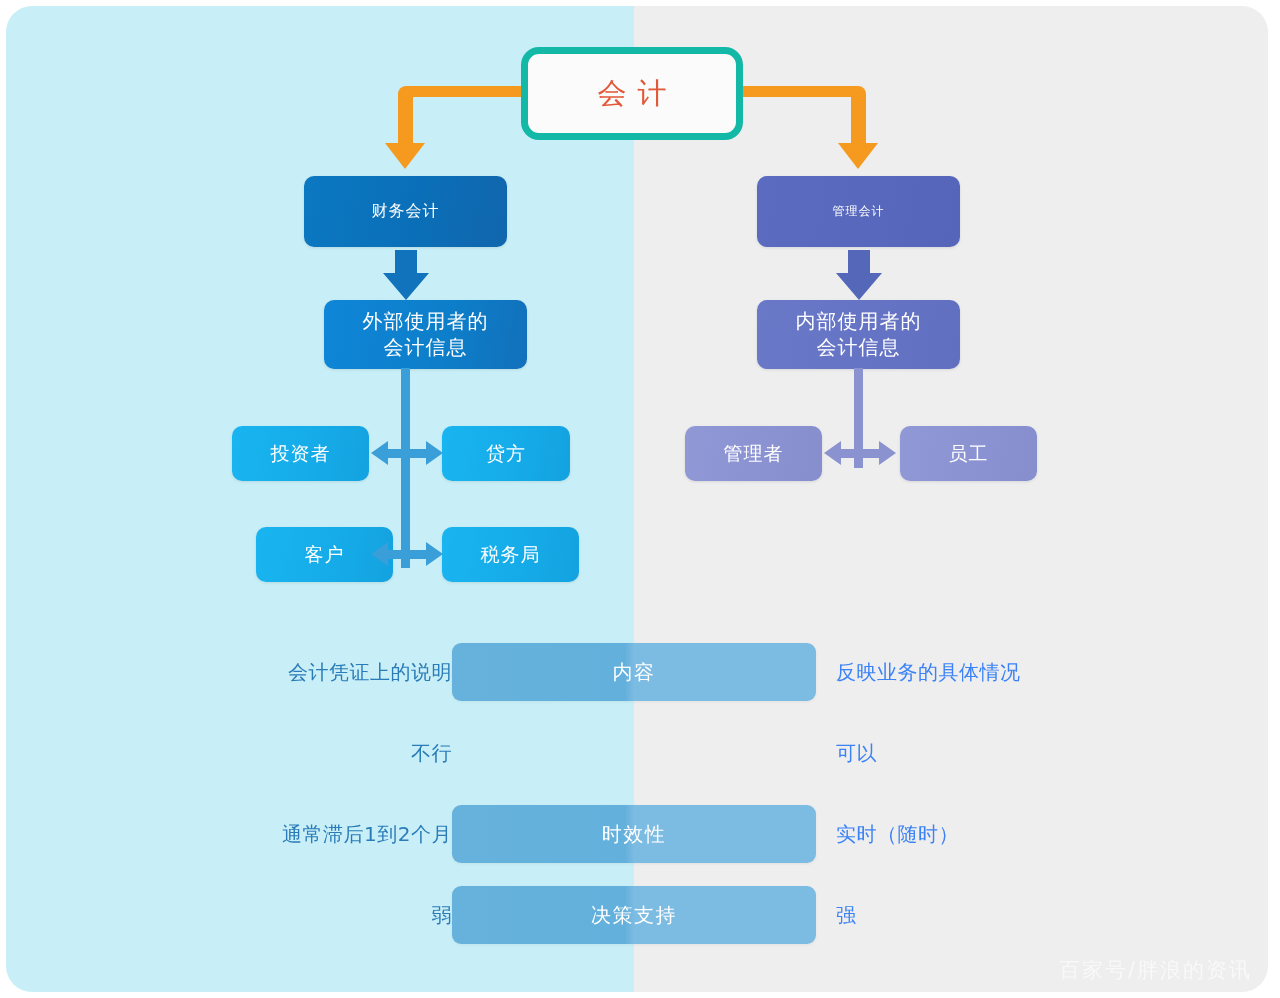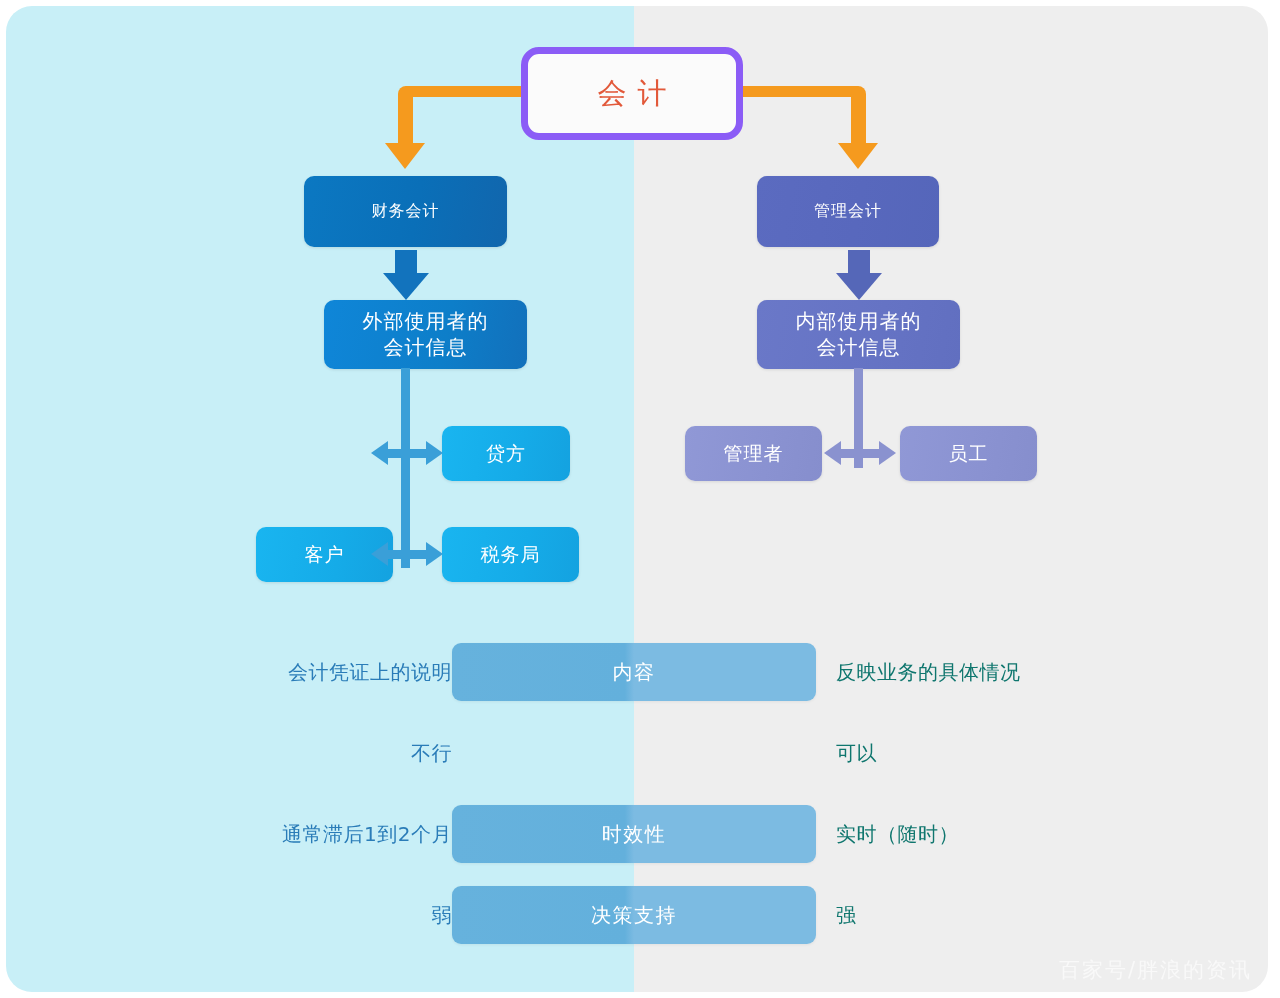--- a/index.html
+++ b/index.html
@@ -59,21 +59,21 @@
   }
 
   
   .title-box {
     position: absolute;
     left: 521px;
     top: 47px;
     width: 222px;
     height: 93px;
     box-sizing: border-box;
-    border: 7px solid #8b5cf6;
+    border: 7px solid #14b8a6;
     border-radius: 18px;
     background: #fbfbfb;
     display: flex;
     align-items: center;
     justify-content: center;
     color: #e2593a;
     font-size: 29px;
     letter-spacing: 11px;
     text-indent: 11px;
     z-index: 6;
@@ -177,23 +177,23 @@
   }
   .dbl .ah-l { left: 0; border-right: 17px solid #3a9fd8; }
   .dbl .ah-r { right: 0; border-left: 17px solid #3a9fd8; }
 
   .dbl-purple .bar { background: #8a92cf; }
   .dbl-purple .ah-l { border-right-color: #8a92cf; }
   .dbl-purple .ah-r { border-left-color: #8a92cf; }
 
   
   .mgt-1 {
-    left: 757px; top: 176px; width: 182px; height: 71px;
+    left: 757px; top: 176px; width: 203px; height: 71px;
     background: linear-gradient(100deg, #5b6bc0 0%, #5868bd 55%, #5566ba 100%);
-    font-size: 16px;
+    font-size: 12px;
   }
   .mgt-2 {
     left: 757px; top: 300px; width: 203px; height: 69px;
     background: linear-gradient(100deg, #6a78c8 0%, #6573c4 60%, #616fc0 100%);
     font-size: 20px;
   }
 
   
   .cmp-row {
     position: absolute;
@@ -230,21 +230,21 @@
     background: linear-gradient(90deg, #66b2dd 0%, #63b0dc 47.5%, #7cbbe2 50%, #7cbbe2 100%);
     box-shadow: 0 1px 3px rgba(0,0,0,0.06);
   }
   .cmp-right {
     position: absolute;
     left: 836px;
     top: 0;
     height: 58px;
     display: flex;
     align-items: center;
-    color: #0f766e;
+    color: #3b82f6;
     font-size: 20px;
     letter-spacing: 0.5px;
     white-space: nowrap;
   }
 
   .watermark {
     position: absolute;
     right: 28px;
     bottom: 14px;
     color: rgba(255,255,255,0.62);
@@ -277,20 +277,21 @@
   <div class="blue-arrow-down" style="left:368px; top:250px; width:75px; height:52px;">
     <div class="shaft"></div>
       <div class="head"></div>
   </div>
 
   <div class="node fin-2">外部使用者的
 会计信息</div>
 
   <div class="stem" style="left:401px; top:368px; height:200px;"></div>
 
+  <div class="node leaf leaf-cyan" style="left:232px; top:426px; width:137px;">投资者</div>
   <div class="node leaf leaf-cyan" style="left:442px; top:426px; width:128px;">贷方</div>
   <div class="dbl" style="left:371px; top:449px; width:72px;">
     <div class="bar"></div>
       <div class="ah-l"></div>
       <div class="ah-r"></div>
   </div>
 
   <div class="node leaf leaf-cyan" style="left:232px; top:527px; width:137px;margin-left:24px;">客户</div>
   <div class="node leaf leaf-cyan" style="left:442px; top:527px; width:137px;">税务局</div>
   <div class="dbl" style="left:371px; top:550px; width:72px;">

